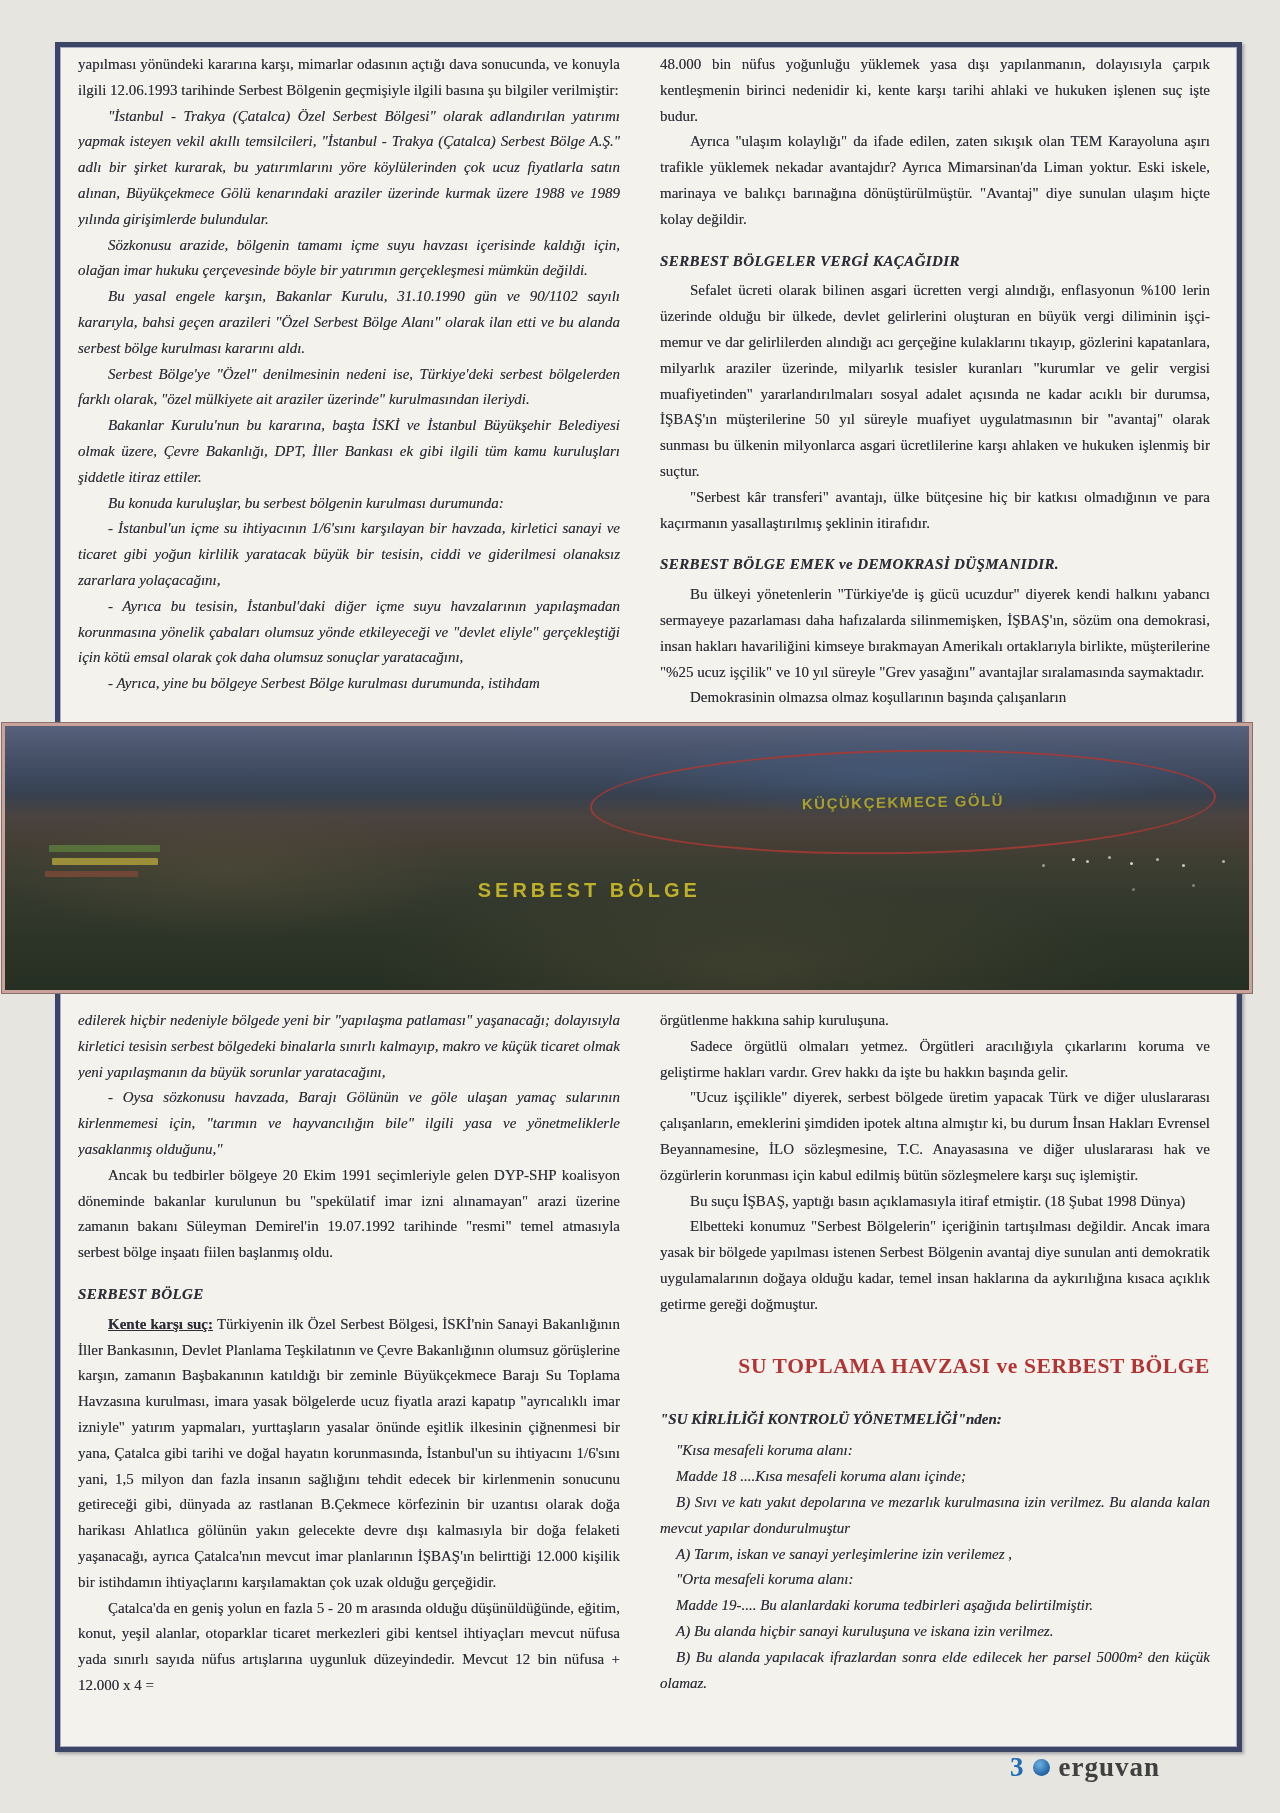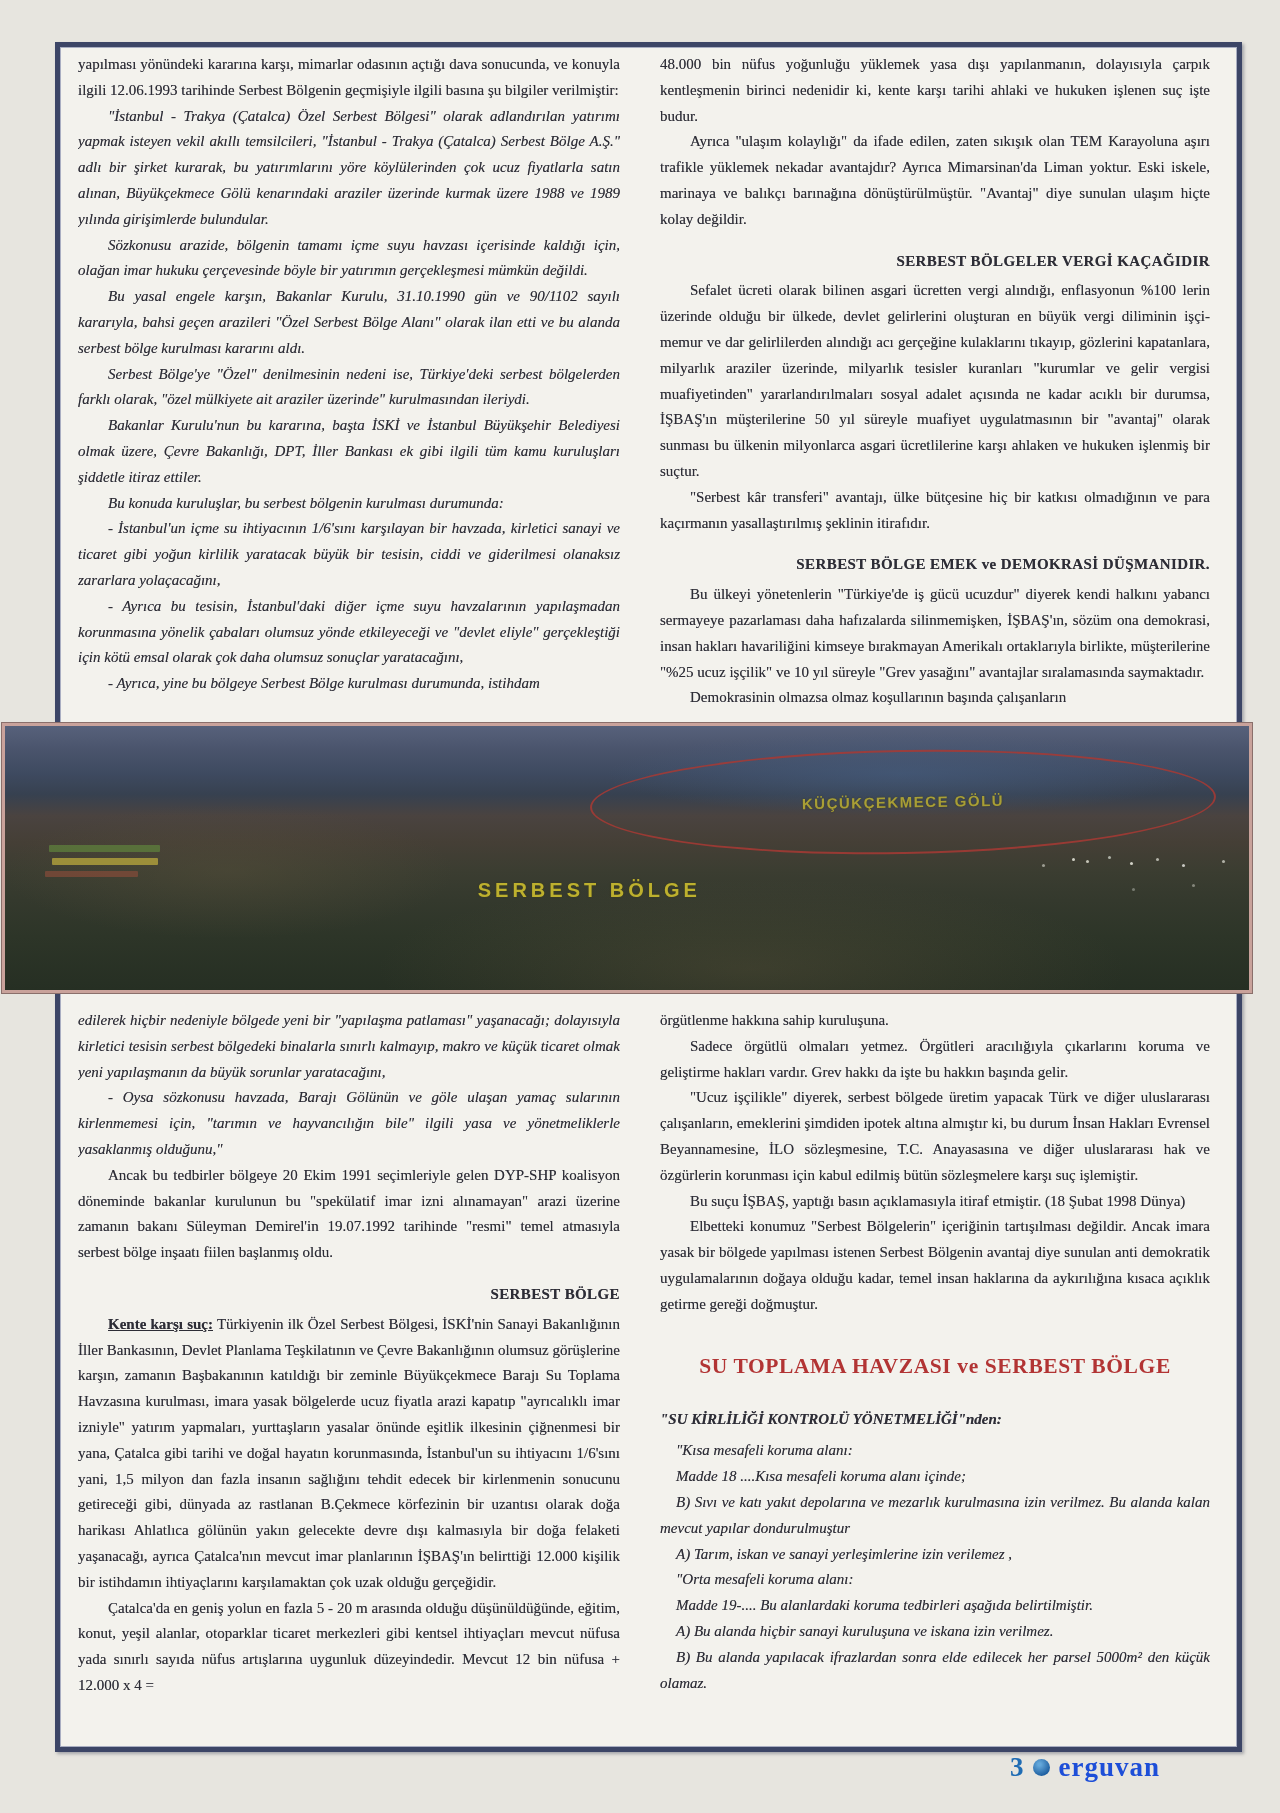--- a/index.html
+++ b/index.html
@@ -18,25 +18,25 @@
   .col {
     position:absolute; text-align:justify;
     font-size:15px; line-height:1.72;
     overflow:hidden;
     text-shadow: 0 0 0.5px rgba(40,40,55,.55);
   }
   .p { margin:0; text-indent:30px; }
   .p.noindent { text-indent:0; }
   .italic { font-style:italic; }
   .h-center {
-    margin:16px 0 4px; text-align:right; text-indent:0;
-    font-weight:bold; letter-spacing:.4px;
+    margin:16px 0 4px; text-align:left; text-indent:0;
+    font-weight:bold; font-style:italic; letter-spacing:.4px;
   }
   .red-head {
-    margin:30px 0 22px; text-align:center; text-indent:0;
+    margin:30px 0 22px; text-align:right; text-indent:0;
     font-weight:bold; font-size:21.5px; letter-spacing:.6px;
     color:#b23434; text-shadow:none;
   }
   .reg-head { margin:6px 0 6px; font-weight:bold; font-style:italic; text-indent:0; }
   .reg-line { margin:0; text-indent:16px; font-style:italic; }
   .lead { font-weight:bold; text-decoration:underline; }
 
   
   .photo {
     position:absolute; left:2px; top:723px; width:1244px; height:264px;
@@ -82,21 +82,21 @@
   
   .footer {
     position:absolute; top:1752px; left:1010px;
     display:flex; align-items:center; gap:9px;
   }
   .page-num { color:#1f6cb4; font-weight:bold; font-size:27px; }
   .footer-dot {
     width:17px; height:17px; border-radius:50%;
     background:radial-gradient(circle at 38% 32%, #63a7da 10%, #1b5c9e 75%);
   }
-  .mag-name { color:#1d4ed8; font-weight:bold; font-size:27px; letter-spacing:1px; }
+  .mag-name { color:#404040; font-weight:bold; font-size:27px; letter-spacing:1px; }
 </style>
 </head>
 <body>
 
 <div class="page">
 
   <div class="frame"></div>
 
   <section class="col" style="left:78px; top:52px; width:542px; height:668px;">
     <p class="p noindent">yapılması yönündeki kararına karşı, mimarlar odasının açtığı dava sonucunda, ve konuyla ilgili 12.06.1993 tarihinde Serbest Bölgenin geçmişiyle ilgili basına şu bilgiler verilmiştir:</p>

